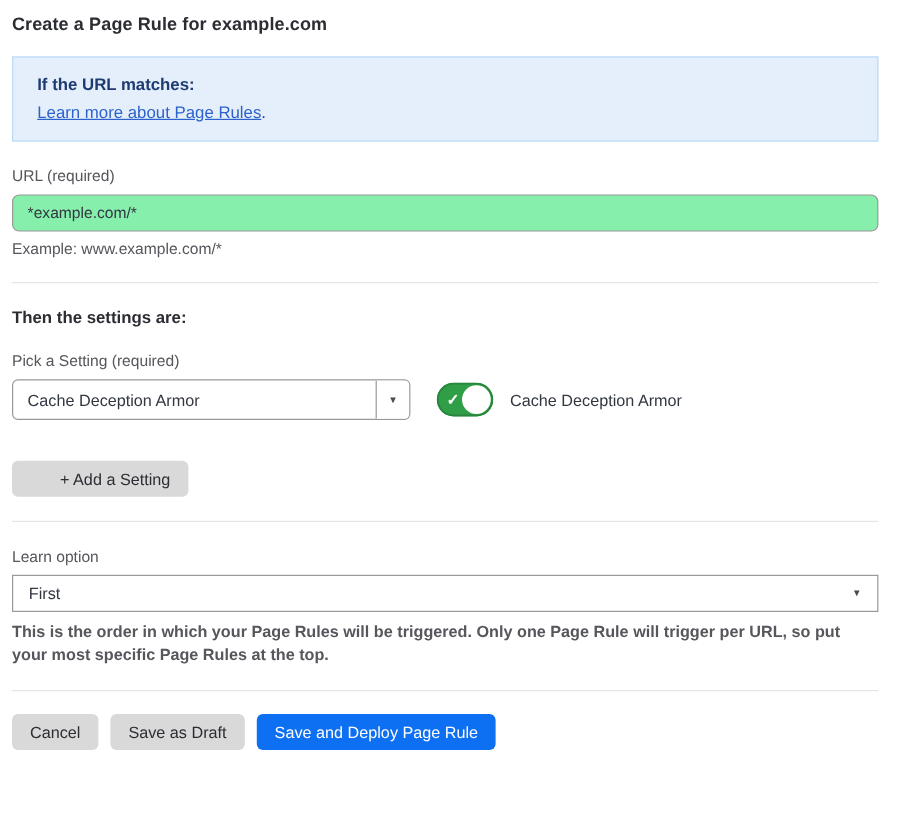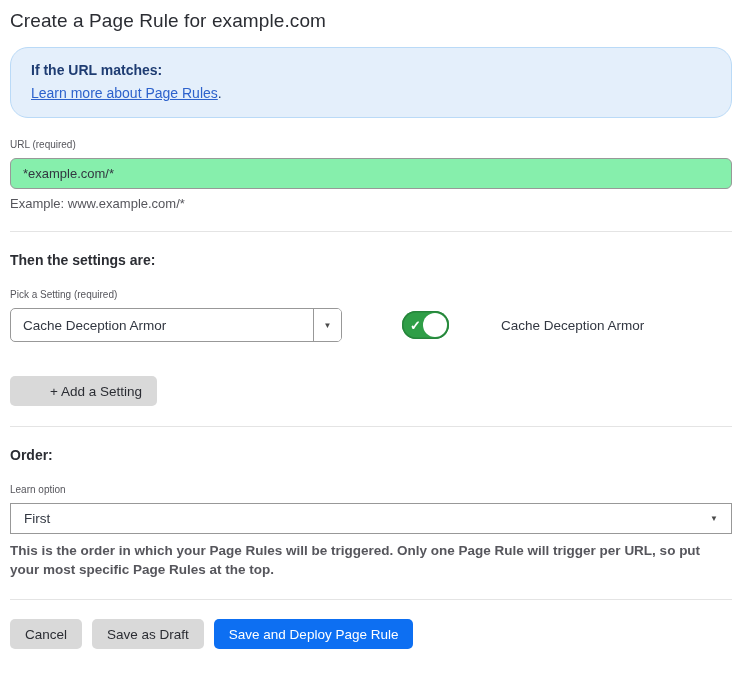--- a/index.html
+++ b/index.html
@@ -23,48 +23,48 @@
     background: #ffffff;
     font-family: "Liberation Sans", sans-serif;
   }
   .container {
     width: 750px;
     height: 679px;
     padding: 8px 18px 20px 10px;
     background: #ffffff;
   }
   h1.page-title {
-    font-size: 19px;
+    font-size: 15px;
     line-height: 26px;
-    font-weight: 400;
+    font-weight: 700;
     color: var(--text-dark);
     letter-spacing: 0.1px;
   }
   .info-box {
     margin-top: 13px;
     background: var(--info-bg);
     border: 1px solid var(--info-border);
-    border-radius: 18px;
+    border-radius: 0;
     padding: 11px 28px 12px 20px;
     color: var(--info-text);
     font-size: 14px;
     line-height: 23px;
   }
   .info-box .info-heading {
     font-weight: 700;
     font-size: 14px;
   }
   .info-box a.info-link {
     color: var(--link-blue);
     text-decoration: underline;
     cursor: pointer;
   }
   .field-label {
     margin-top: 21px;
-    font-size: 10px;
+    font-size: 13px;
     color: var(--text-gray);
   }
   .text-input {
     margin-top: 8px;
     width: 100%;
     height: 31px;
     border: 1px solid var(--border-gray);
     border-radius: 6px;
     padding: 0 12px;
     font-size: 13px;
@@ -87,21 +87,20 @@
   .section-heading {
     margin-top: 20px;
     font-size: 14px;
     font-weight: 700;
     color: var(--text-dark);
   }
   .setting-row {
     margin-top: 8px;
     display: flex;
     align-items: center;
-    gap: 38px;
   }
   .combo {
     display: inline-flex;
     align-items: stretch;
     width: 332px;
     height: 34px;
     border: 1px solid var(--border-gray);
     border-radius: 5px;
     background: #fff;
     cursor: pointer;
@@ -251,21 +250,20 @@
       <span class="toggle-check">✓</span>
       <span class="toggle-knob"></span>
     </div>
     <div class="toggle-text">Cache Deception Armor</div>
   </div>
 
   <button class="btn btn-gray add-setting-btn">+ Add a Setting</button>
 
   <hr class="divider">
 
-  <div class="section-heading">Order:</div>
 
   <div class="field-label">Learn option</div>
 
   <div class="select-box">
     <span>First</span>
     <span class="select-arrow">▼</span>
   </div>
 
   <div class="help-text">This is the order in which your Page Rules will be triggered. Only one Page Rule will trigger per URL, so put your most specific Page Rules at the top.</div>
 

